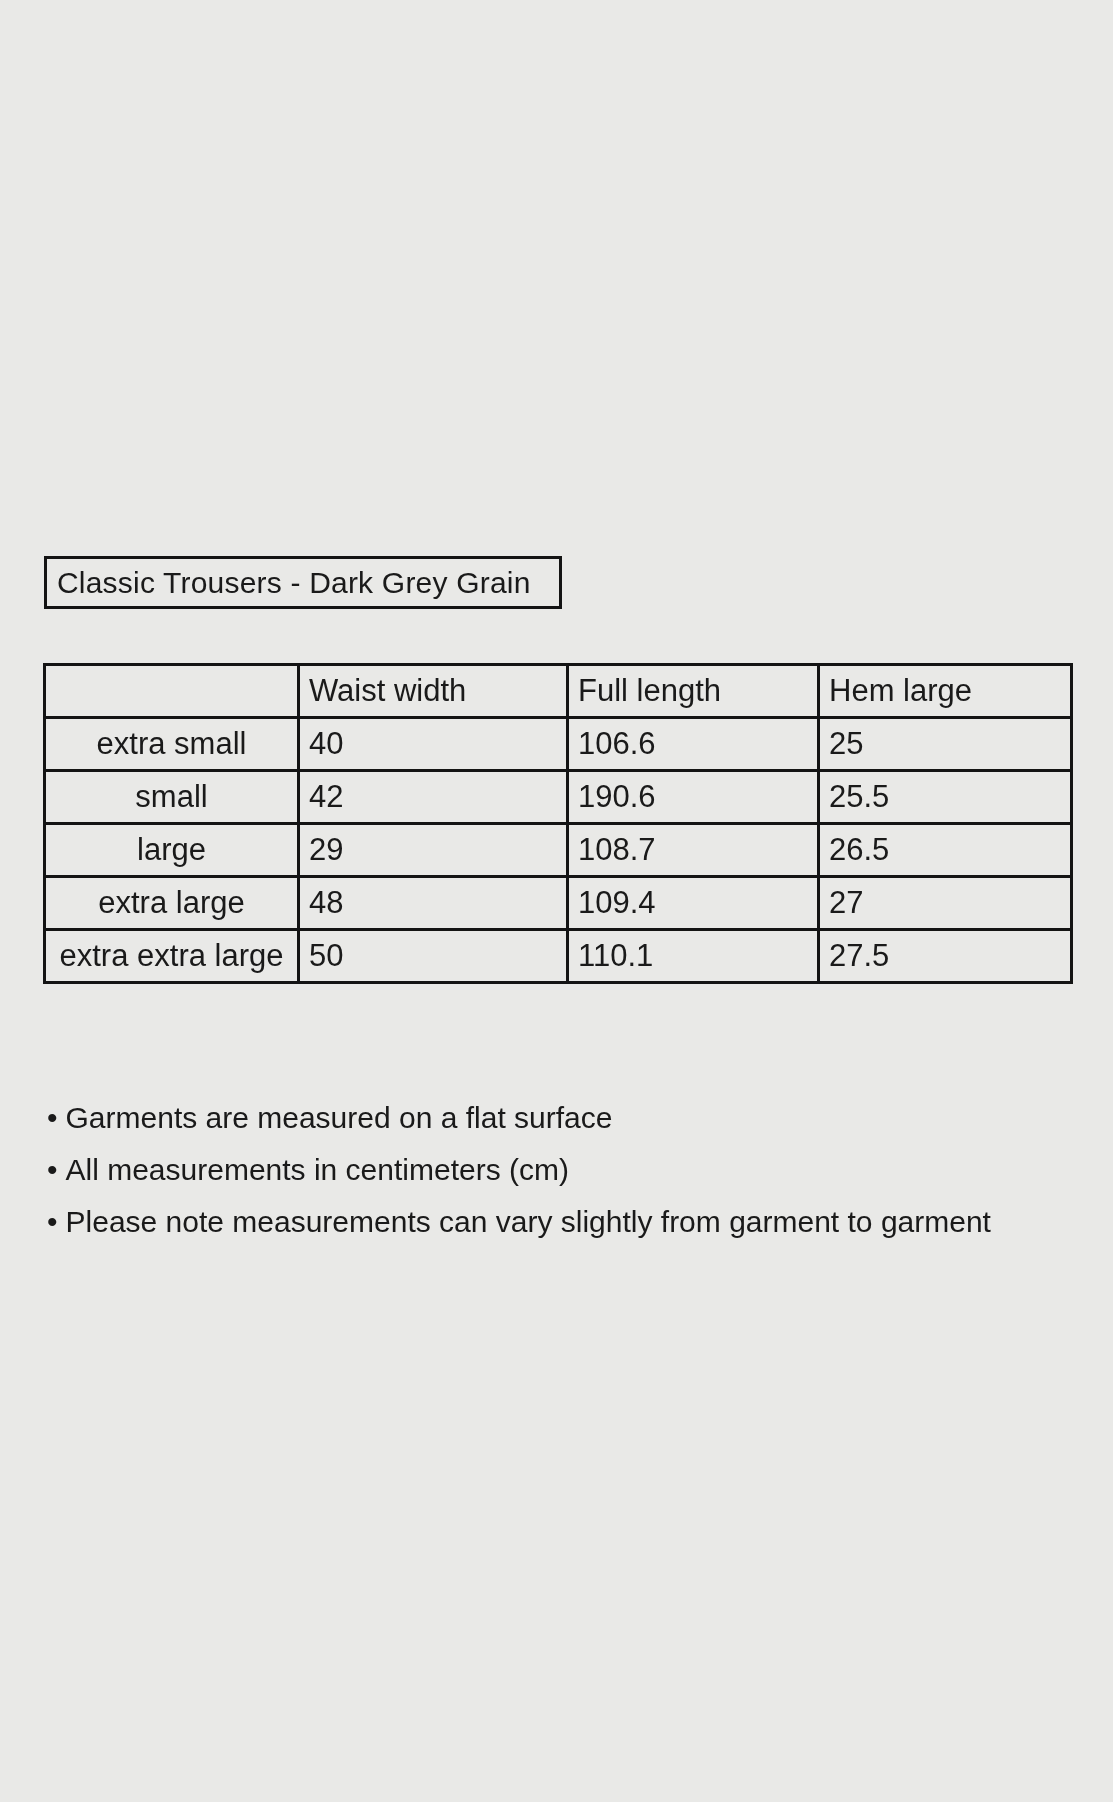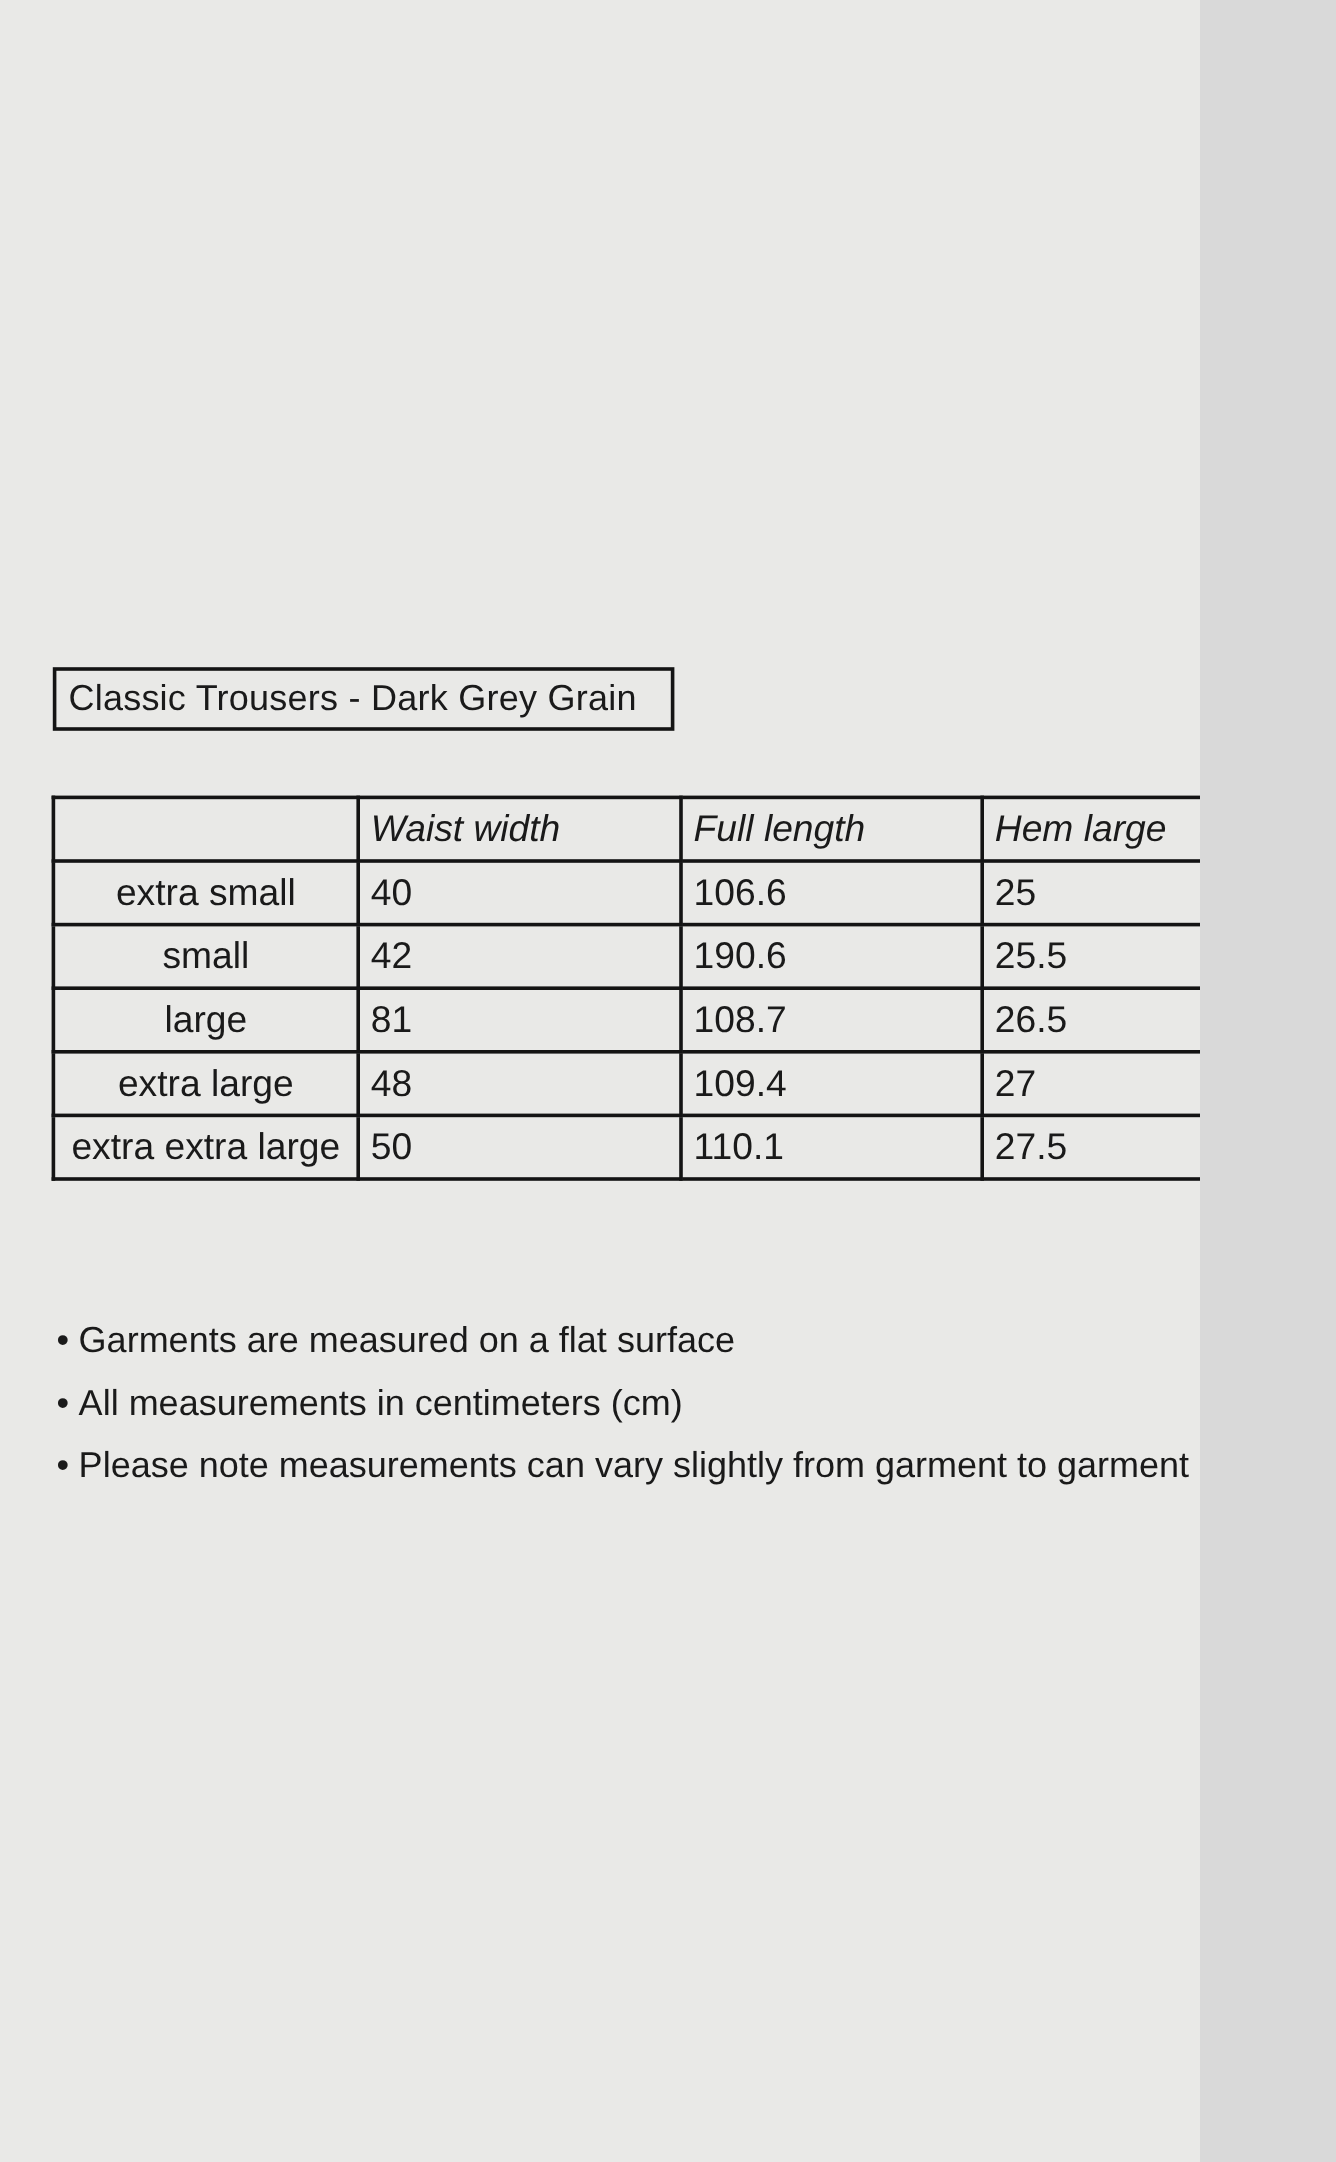--- a/index.html
+++ b/index.html
@@ -2,21 +2,21 @@
 <html><head>
 <meta charset="utf-8">
 <style>
   html, body {
     margin: 0;
     padding: 0;
     background: #d9d9d9;
   }
   .canvas {
     position: relative;
-    width: 1000px;
+    width: 1113px;
     height: 1802px;
     background: #e9e9e7;
     font-family: "Liberation Sans", sans-serif;
     color: #1a1a1a;
     overflow: hidden;
   }
   .title-box {
     position: absolute;
     left: 44px;
     top: 556px;
@@ -47,21 +47,20 @@
     padding: 0 9px;
     box-sizing: content-box;
     overflow: hidden;
     white-space: nowrap;
     background: #e9e9e7;
   }
   table.size-table th {
     font-weight: normal;
     text-align: left;
     vertical-align: middle;
-    font-style: italic;
   }
   table.size-table td {
     vertical-align: middle;
   }
   table.size-table td.size-label {
     text-align: center;
   }
   table.size-table td.num {
     text-align: left;
   }
@@ -116,21 +115,21 @@
         <td class="num">25</td>
       </tr>
       <tr>
         <td class="size-label">small</td>
         <td class="num">42</td>
         <td class="num">190.6</td>
         <td class="num">25.5</td>
       </tr>
       <tr>
         <td class="size-label">large</td>
-        <td class="num">81</td>
+        <td class="num">29</td>
         <td class="num">108.7</td>
         <td class="num">26.5</td>
       </tr>
       <tr>
         <td class="size-label">extra large</td>
         <td class="num">48</td>
         <td class="num">109.4</td>
         <td class="num">27</td>
       </tr>
       <tr>

